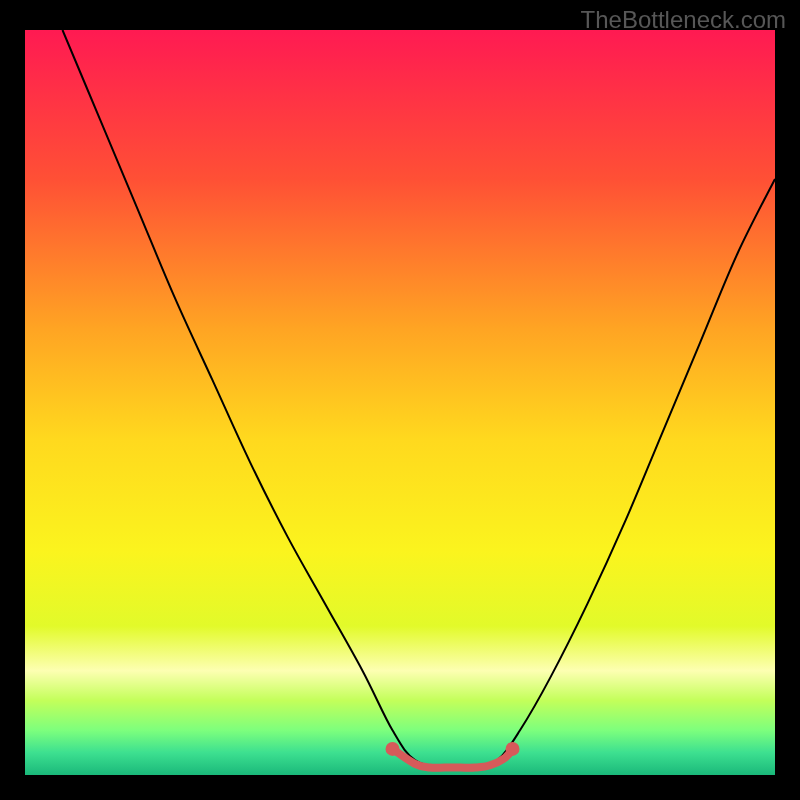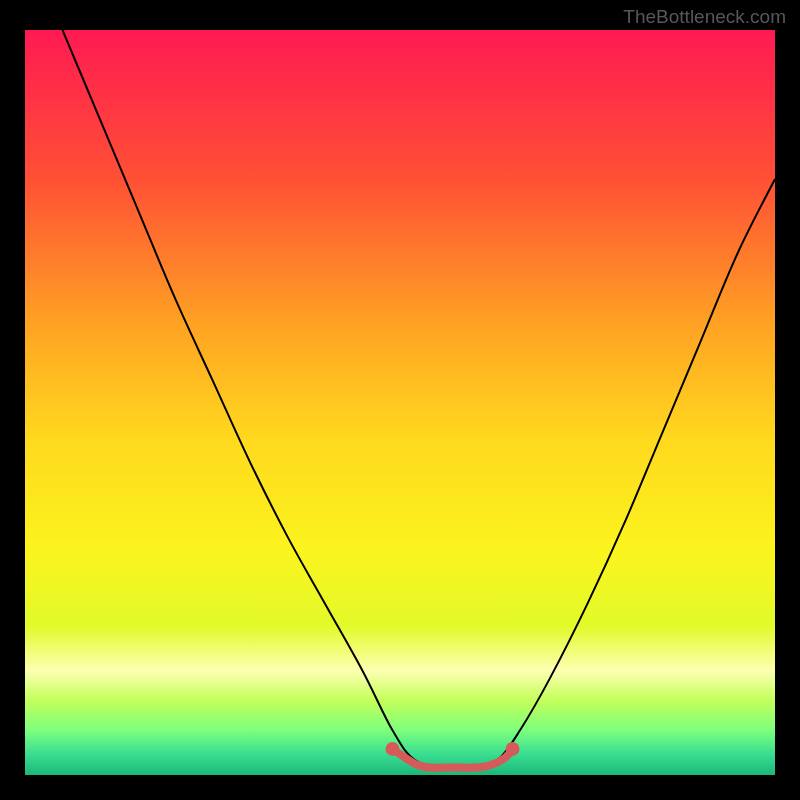--- a/index.html
+++ b/index.html
@@ -9,21 +9,21 @@
     height: 800px;
     background: #000;
     position: relative;
     font-family: Arial, sans-serif;
   }
   .watermark {
     position: absolute;
     top: 6px;
     right: 14px;
     color: #575757;
-    font-size: 19px;
+    font-size: 24px;
     font-weight: 500;
     z-index: 10;
   }
   .chart-frame {
     position: absolute;
     left: 25px;
     top: 30px;
     width: 750px;
     height: 745px;
     background: #000;

